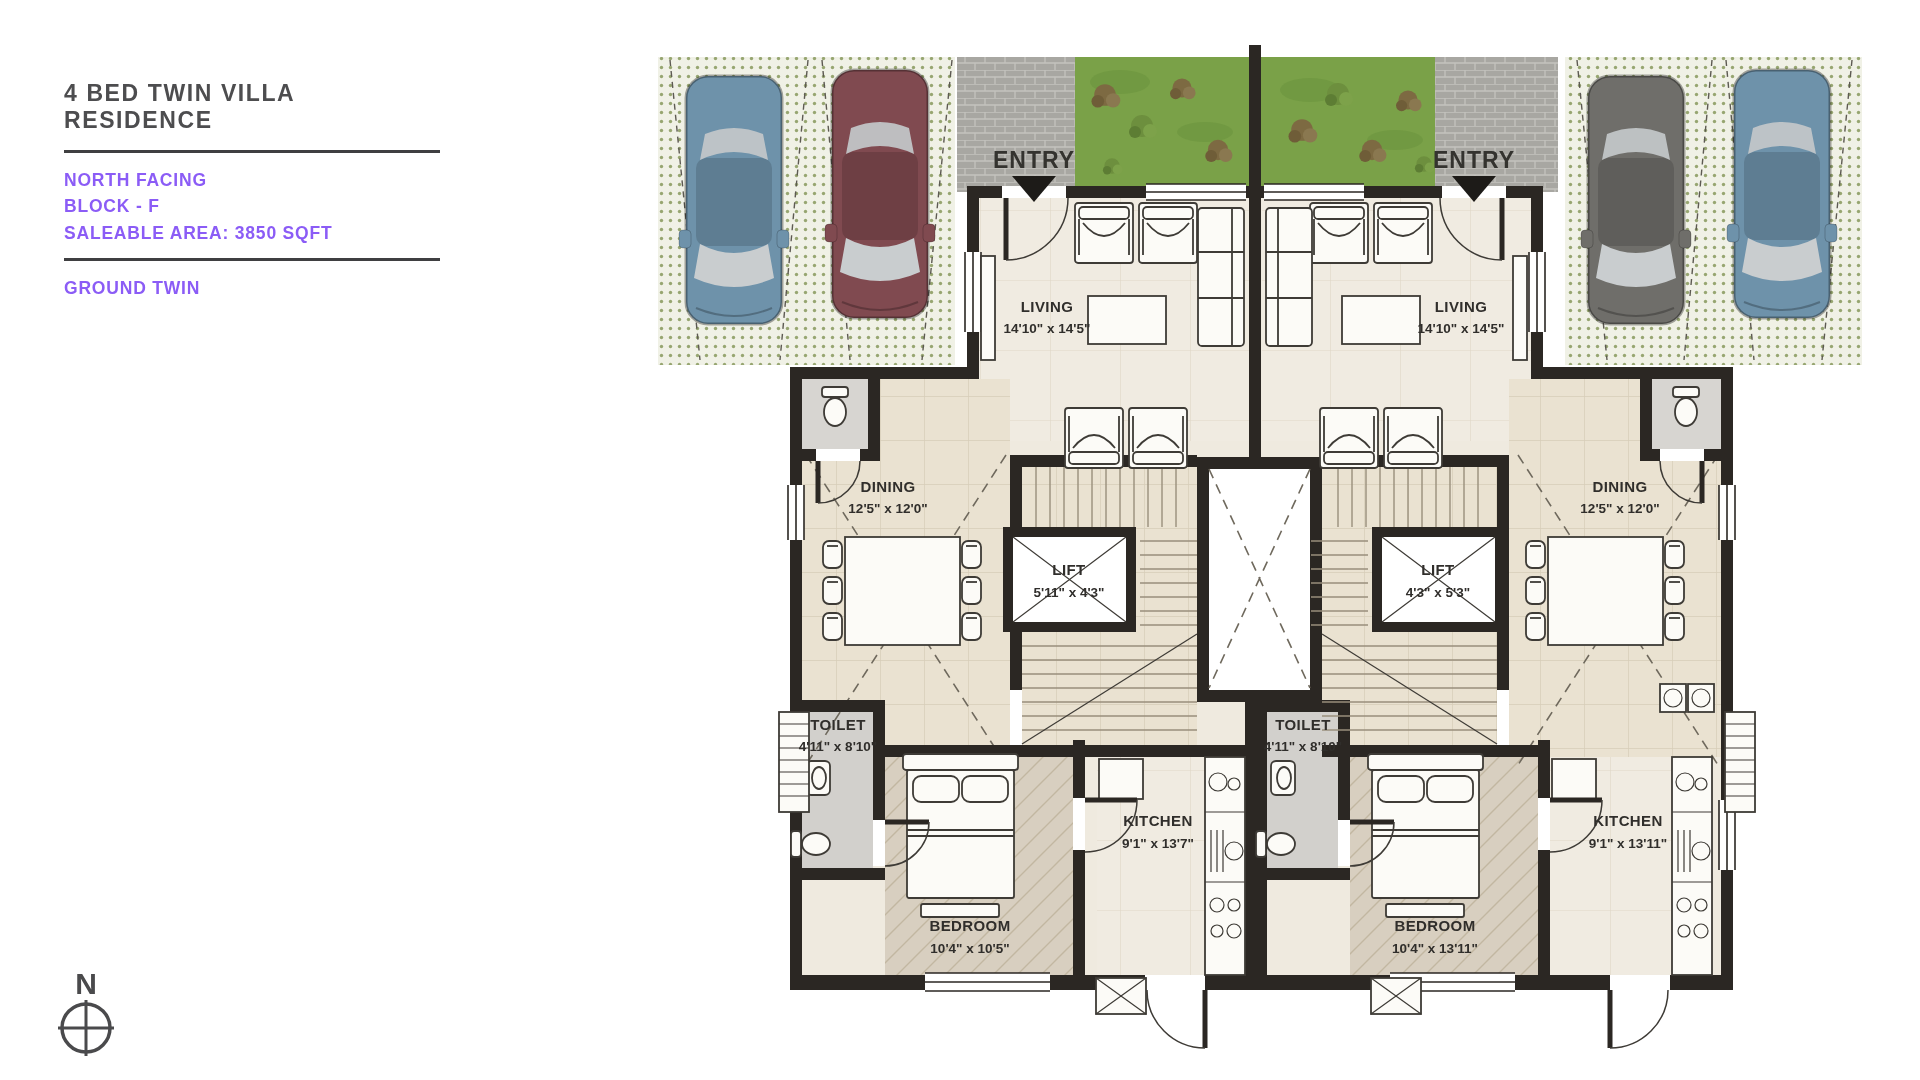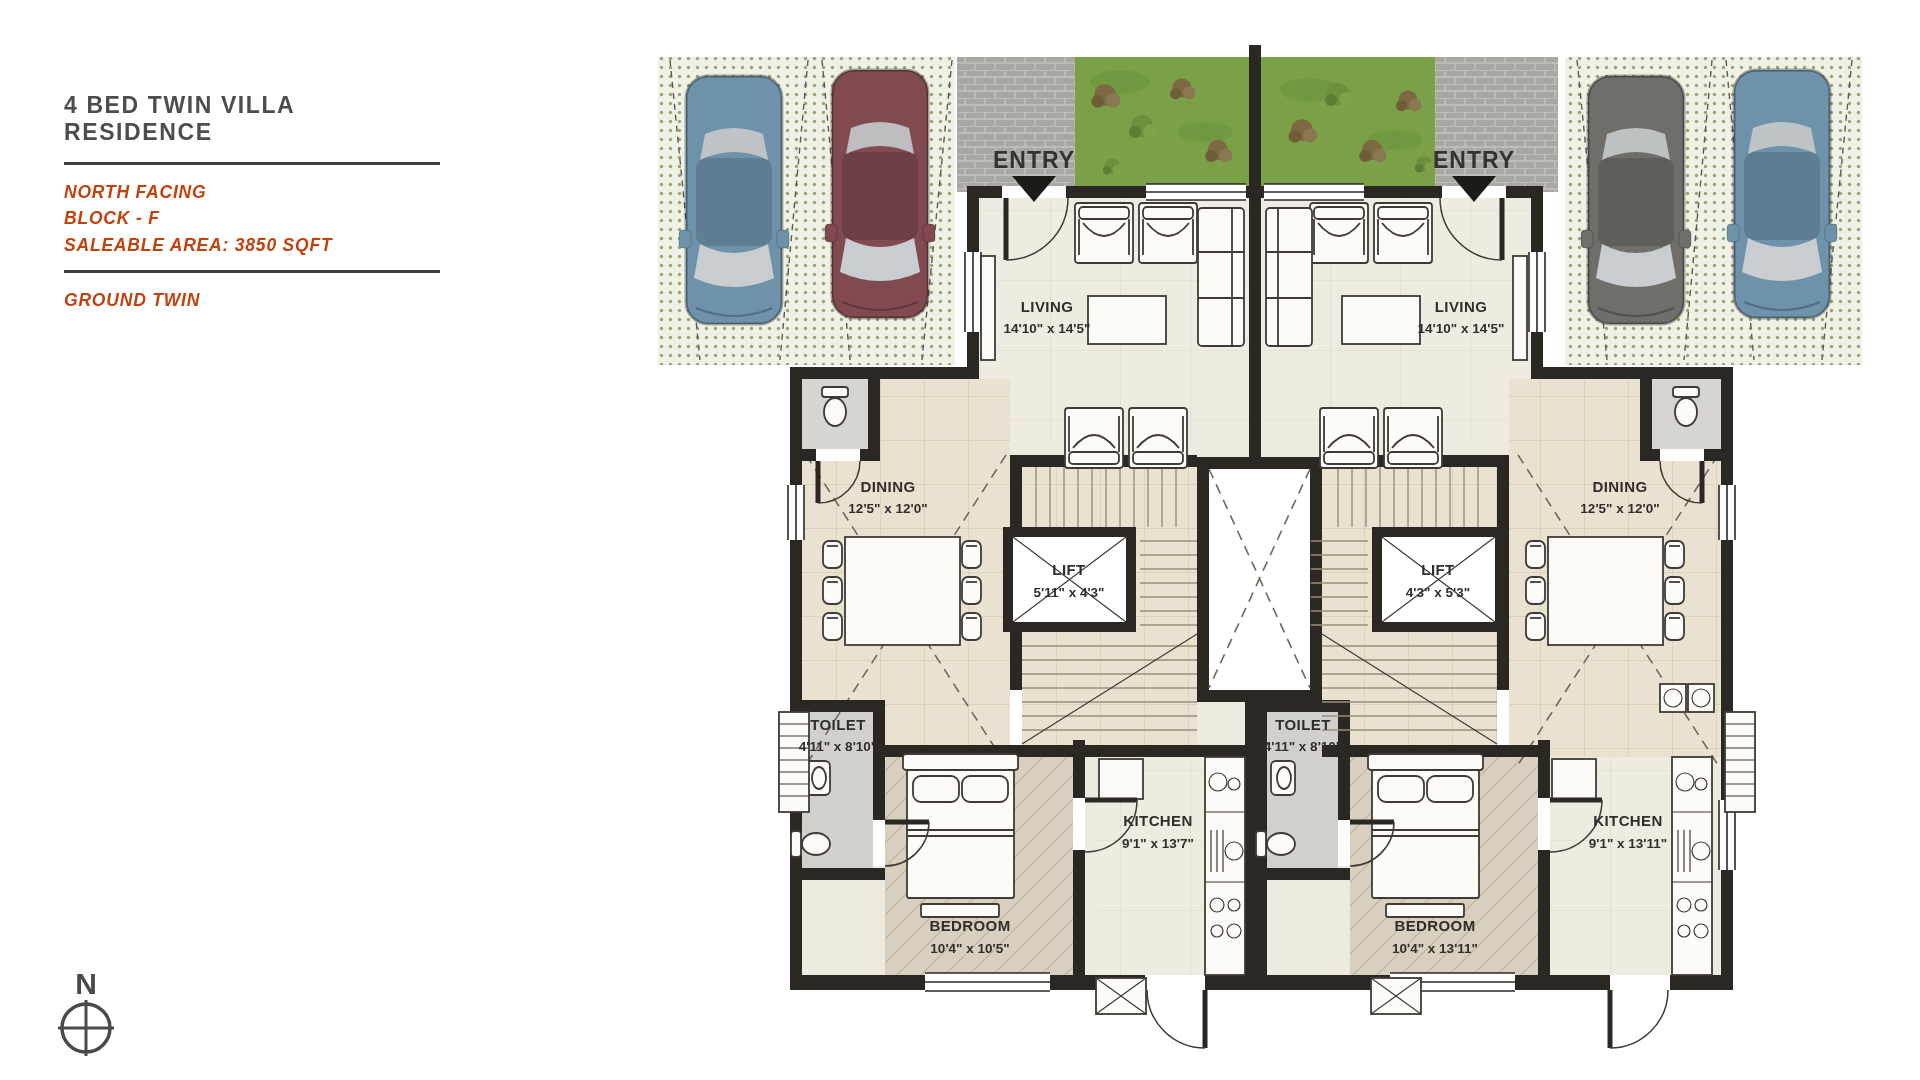--- a/index.html
+++ b/index.html
@@ -1,21 +1,21 @@
 <!DOCTYPE html>
 <html><head>
 <meta charset="utf-8">
 <style>
   html,body{margin:0;padding:0;background:#ffffff;}
   .page{position:relative;width:1920px;height:1080px;background:#ffffff;overflow:hidden;
         font-family:"Liberation Sans",sans-serif;}
   .info-panel{position:absolute;left:64px;top:80px;width:376px;color:#4a4a4c;}
-  .info-panel h1{margin:12px 0 16px 0;font-size:23px;font-weight:700;letter-spacing:1.6px;color:#4d4d4f;}
+  .info-panel h1{margin:0 0 16px 0;font-size:23px;font-weight:700;letter-spacing:1.6px;color:#4d4d4f;}
   .rule{border-top:3px solid #3f3f41;margin:12px 0 14px 0;width:100%;}
-  .sub{font-size:17.5px;font-weight:700;letter-spacing:.8px;line-height:1.5;color:#c2410c;font-style:italic;}
+  .sub{font-size:17.5px;font-weight:700;letter-spacing:.8px;line-height:1.5;color:#8b5cf6;}
   .floor{margin-top:2px;}
   svg{display:block;position:absolute;left:0;top:0;}
   .wall{fill:#2b2723;}
   .winfill{fill:#ffffff;}
   .wline{stroke:#2b2723;stroke-width:1.6;fill:none;}
   .furn{fill:#fcfbf7;stroke:#3e3b36;stroke-width:1.8;}
   .thin{stroke:#3e3b36;stroke-width:1.2;fill:none;}
   .tread{stroke:#998f7c;stroke-width:1.4;fill:none;}
   .dash{stroke:#6f695d;stroke-width:1.6;stroke-dasharray:10 7;fill:none;}
   .dash2{stroke:#5d5a52;stroke-width:1.4;stroke-dasharray:6 5;fill:none;}

